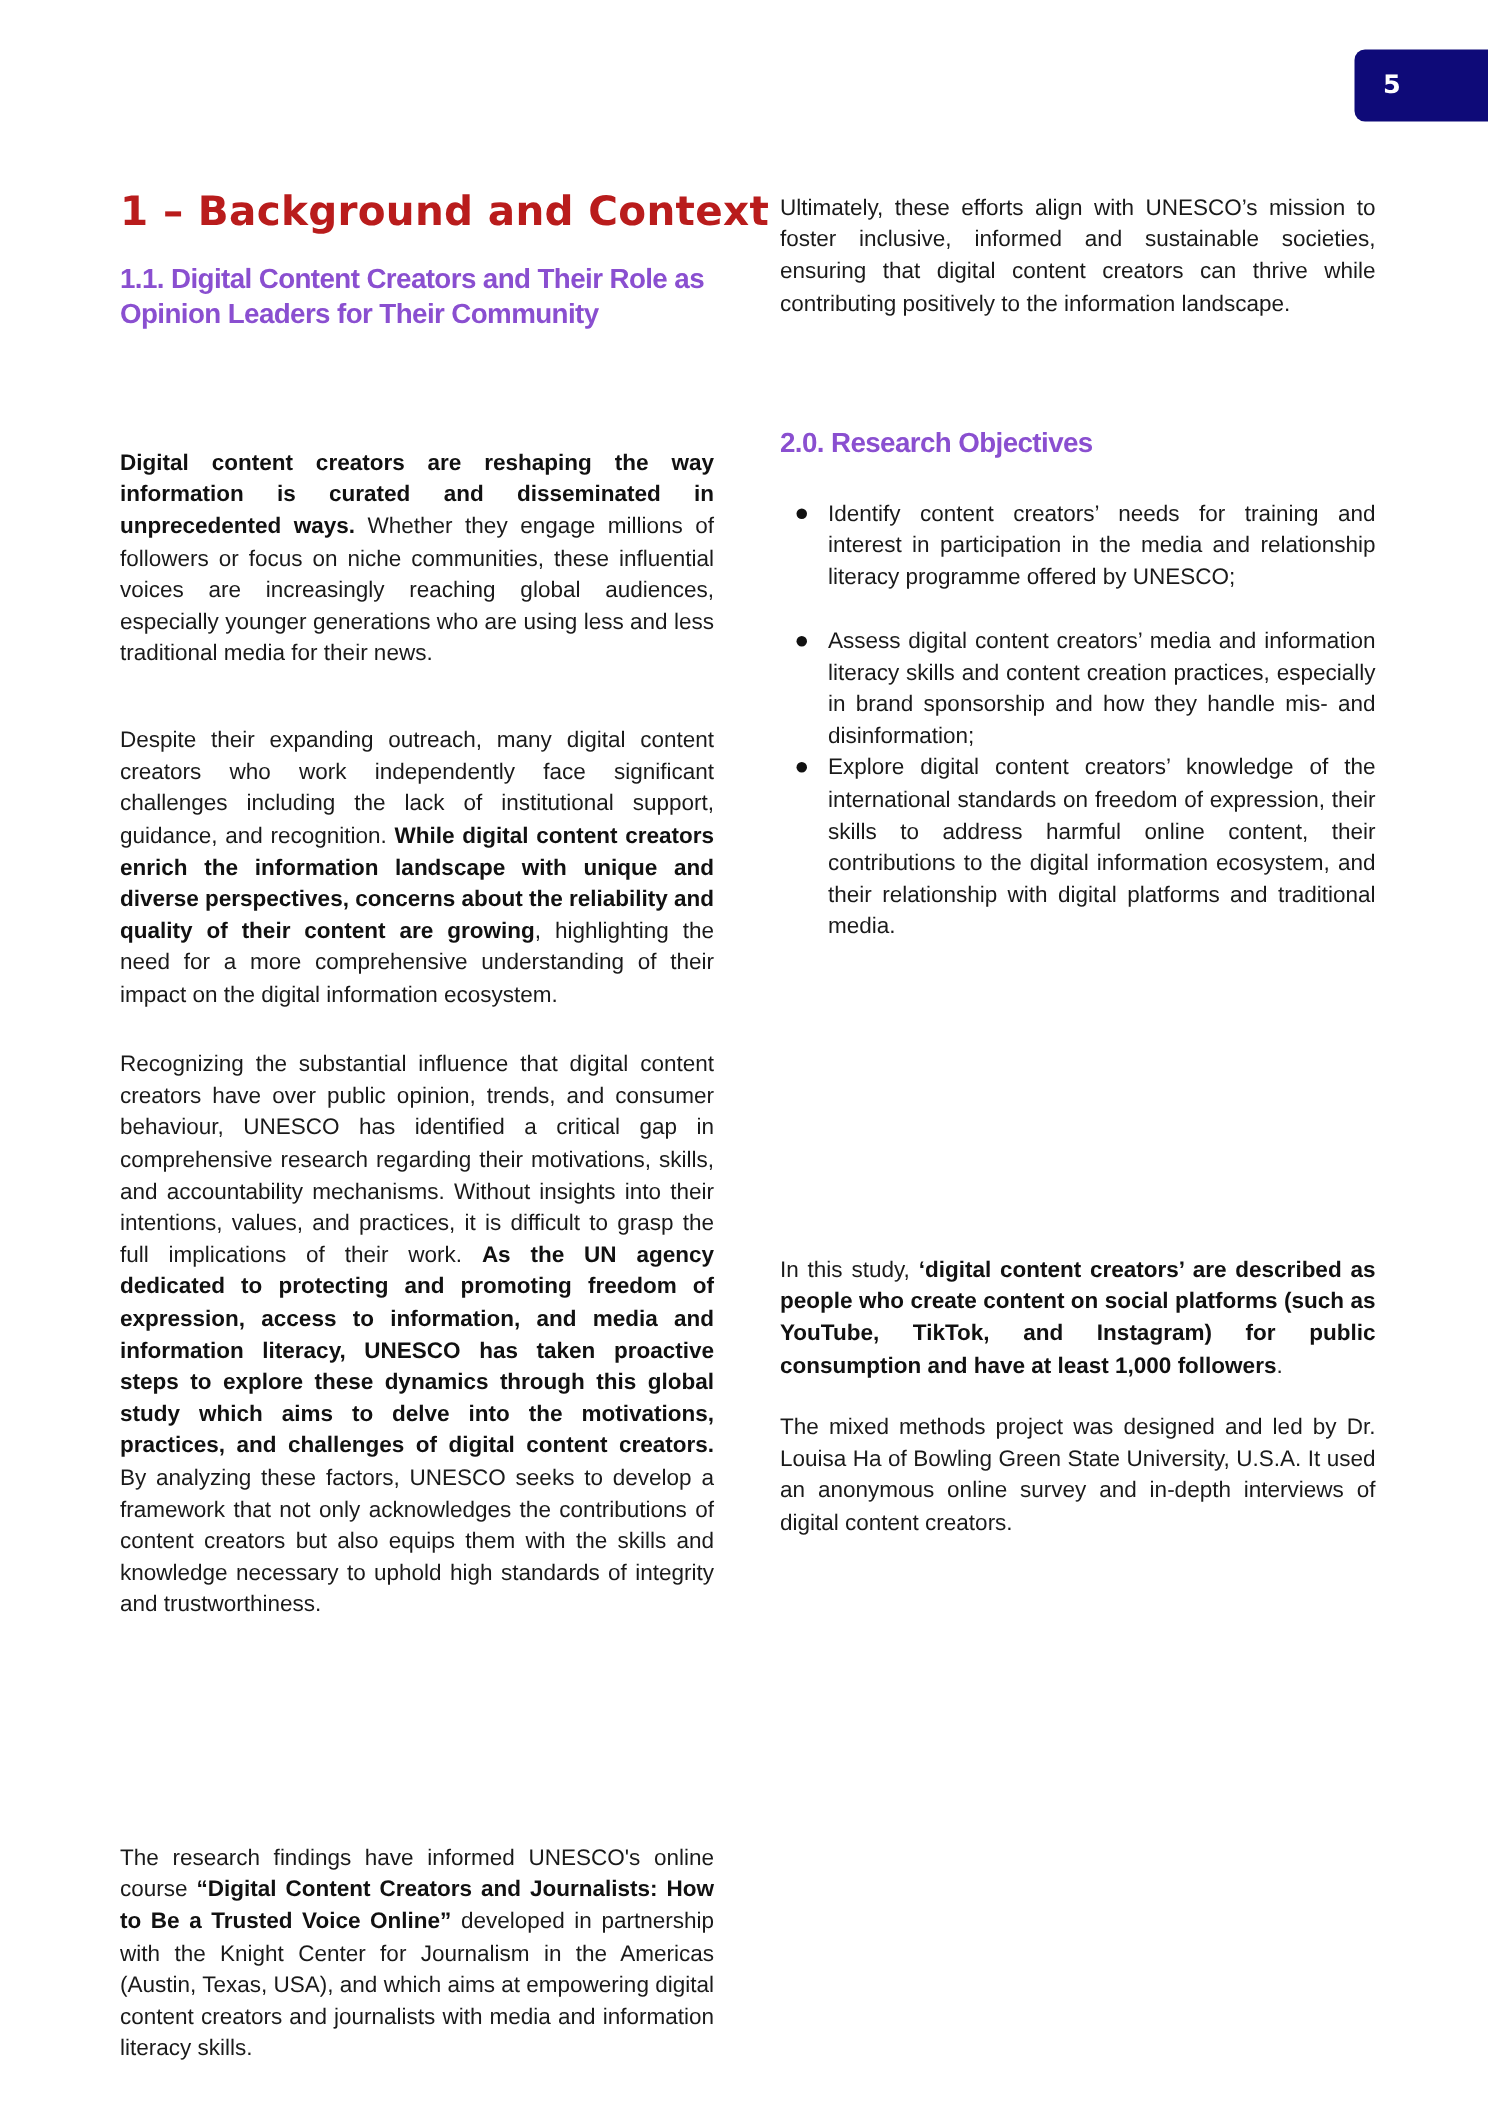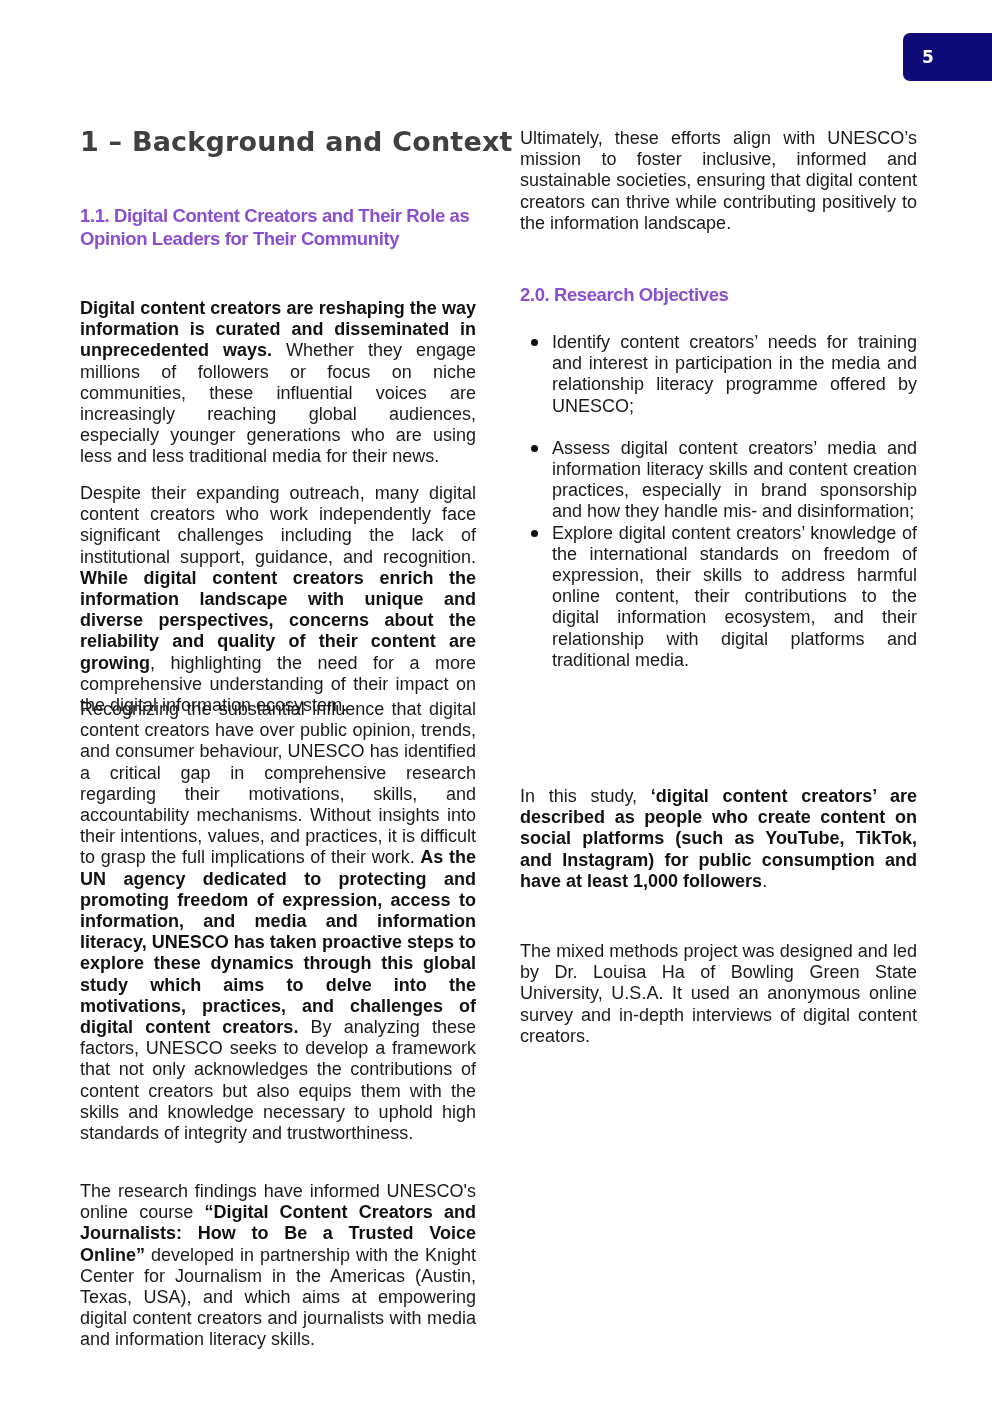--- a/index.html
+++ b/index.html
@@ -44,47 +44,47 @@
       width: 397px;
     }
     h1.chapter-title {
       position: absolute;
       top: 126px;
       left: 0;
       margin: 0;
       font-family: "DejaVu Sans", sans-serif;
       font-weight: bold;
       font-size: 27px;
-      color: #404040;
+      color: #b91c1c;
       letter-spacing: 0.2px;
       white-space: nowrap;
     }
     h2.section-title {
       margin: 0;
       font-family: "Liberation Sans", sans-serif;
       font-weight: bold;
       font-size: 18.5px;
       line-height: 23px;
       color: #8a4fd0;
       letter-spacing: -0.4px;
     }
     .sec11 {
       position: absolute;
-      top: 204px;
+      top: 174px;
       left: 0;
       width: 400px;
     }
     .sec12 {
       position: absolute;
       top: 283px;
       left: 0;
     }
     p.body {
       margin: 0;
-      font-size: 18px;
+      font-size: 15px;
       line-height: 21.2px;
       text-align: justify;
       color: #1a1a1a;
     }
     p.body b { font-weight: bold; color: #111; }
     .abs { position: absolute; left: 0; width: 100%; }
     ul.objectives {
       position: absolute;
       top: 332px;
       left: 0;
@@ -125,21 +125,21 @@
   </p>
 
   <p class="body abs" style="top:483px;">
     <span>Despite their expanding outreach, many digital content creators who work independently face significant challenges including the lack of institutional support, guidance, and recognition. </span><b>While digital content creators enrich the information landscape with unique and diverse perspectives, concerns about the reliability and quality of their content are growing</b><span>, highlighting the need for a more comprehensive understanding of their impact on the digital information ecosystem.</span>
   </p>
 
   <p class="body abs" style="top:699px;">
     <span>Recognizing the substantial influence that digital content creators have over public opinion, trends, and consumer behaviour, UNESCO has identified a critical gap in comprehensive research regarding their motivations, skills, and accountability mechanisms. Without insights into their intentions, values, and practices, it is difficult to grasp the full implications of their work. </span><b>As the UN agency dedicated to protecting and promoting freedom of expression, access to information, and media and information literacy, UNESCO has taken proactive steps to explore these dynamics through this global study which aims to delve into the motivations, practices, and challenges of digital content creators.</b><span> By analyzing these factors, UNESCO seeks to develop a framework that not only acknowledges the contributions of content creators but also equips them with the skills and knowledge necessary to uphold high standards of integrity and trustworthiness.</span>
   </p>
 
-  <p class="body abs" style="top:1181px;">
+  <p class="body abs" style="top:1228px;">
     <span>The research findings have informed UNESCO's online course </span><b>“Digital Content Creators and Journalists: How to Be a Trusted Voice Online”</b><span> developed in partnership with the Knight Center for Journalism in the Americas (Austin, Texas, USA), and which aims at empowering digital content creators and journalists with media and information literacy skills.</span>
   </p>
 </div>
 
 <div class="col col-right">
   <p class="body abs" style="top:128px;">Ultimately, these efforts align with UNESCO’s mission to foster inclusive, informed and sustainable societies, ensuring that digital content creators can thrive while contributing positively to the information landscape.</p>
 
   <h2 class="section-title sec12">2.0.  Research Objectives</h2>
 
   <ul class="objectives">
@@ -150,18 +150,18 @@
     <li style="">
       <span class="bullet"></span>
       <p class="body">Assess digital content creators’ media and information literacy skills and content creation practices, especially in brand sponsorship and how they handle mis- and disinformation;</p>
     </li>
     <li>
       <span class="bullet"></span>
       <p class="body">Explore digital content creators’ knowledge of the international standards on freedom of expression, their skills to address harmful online content, their contributions to the digital information ecosystem, and their relationship with digital platforms and traditional media.</p>
     </li>
   </ul>
 
-  <p class="body abs" style="top:786px;">
+  <p class="body abs" style="top:836px;">
     <span>In this study, </span><b>‘digital content creators’ are described as people who create content on social platforms (such as YouTube, TikTok, and Instagram) for public consumption and have at least 1,000 followers</b><span>.</span>
   </p>
 
   <p class="body abs" style="top:941px;">The mixed methods project was designed and led by Dr. Louisa Ha of Bowling Green State University, U.S.A. It used an anonymous online survey and in-depth interviews of digital content creators.</p>
 </div>
 
 </body></html>

